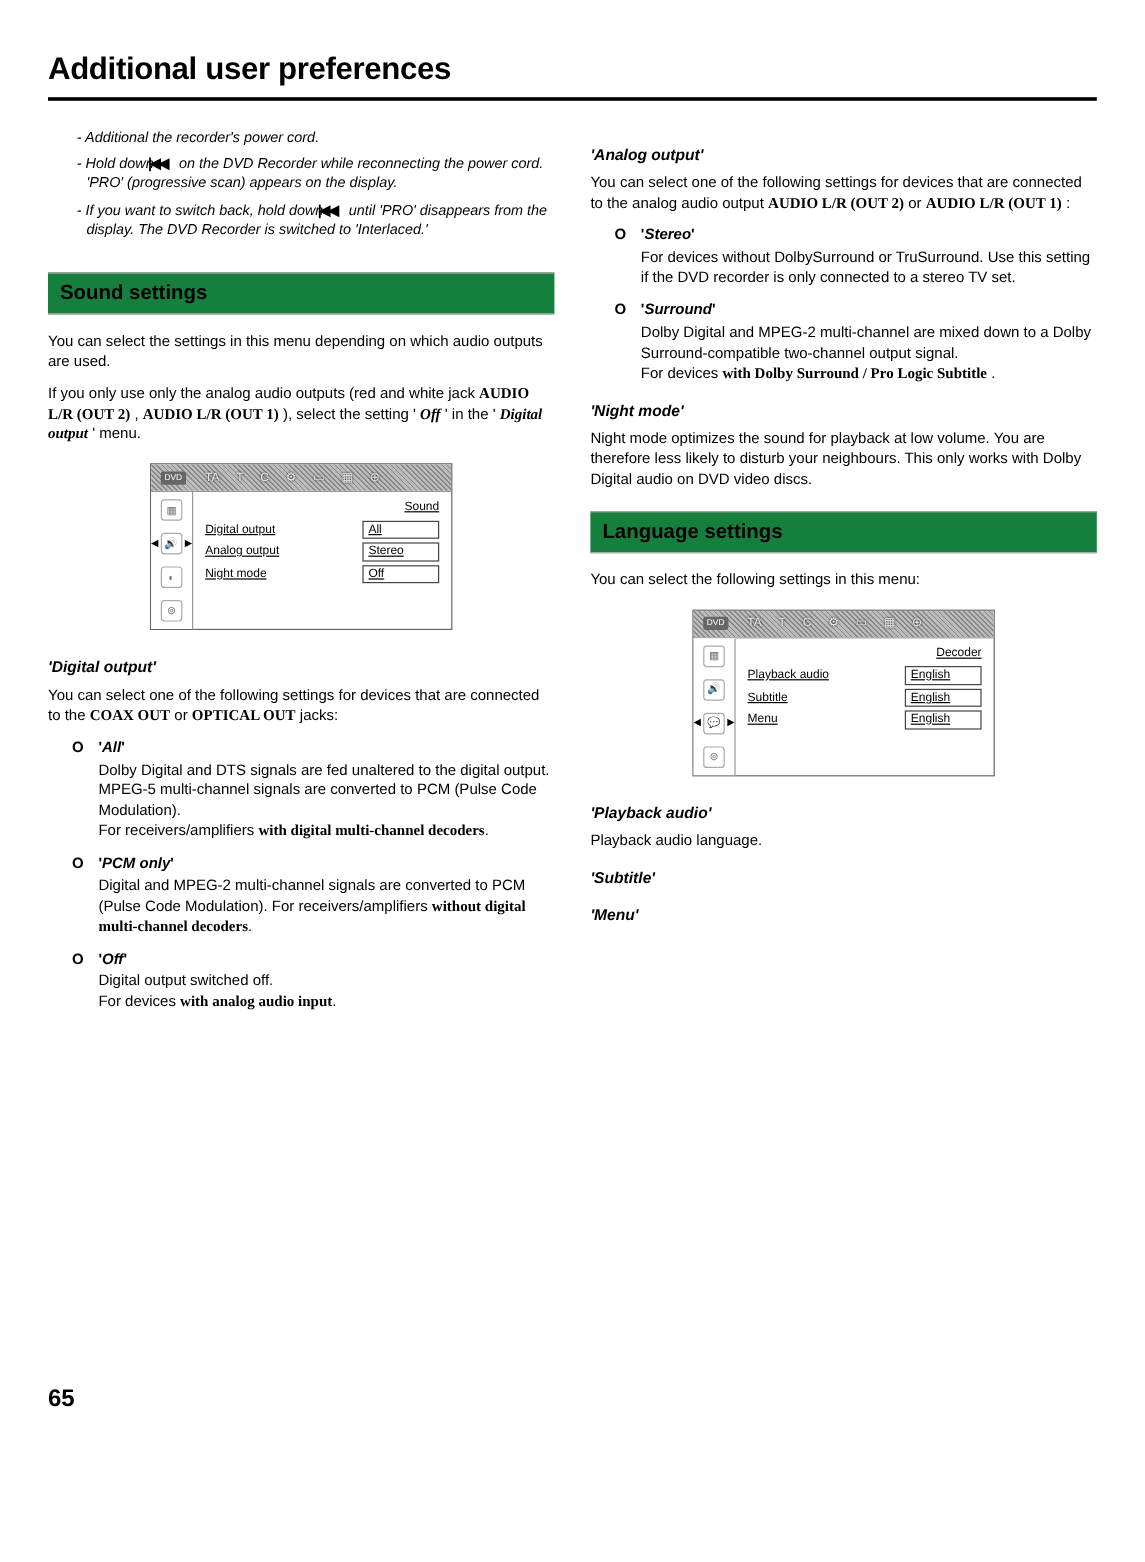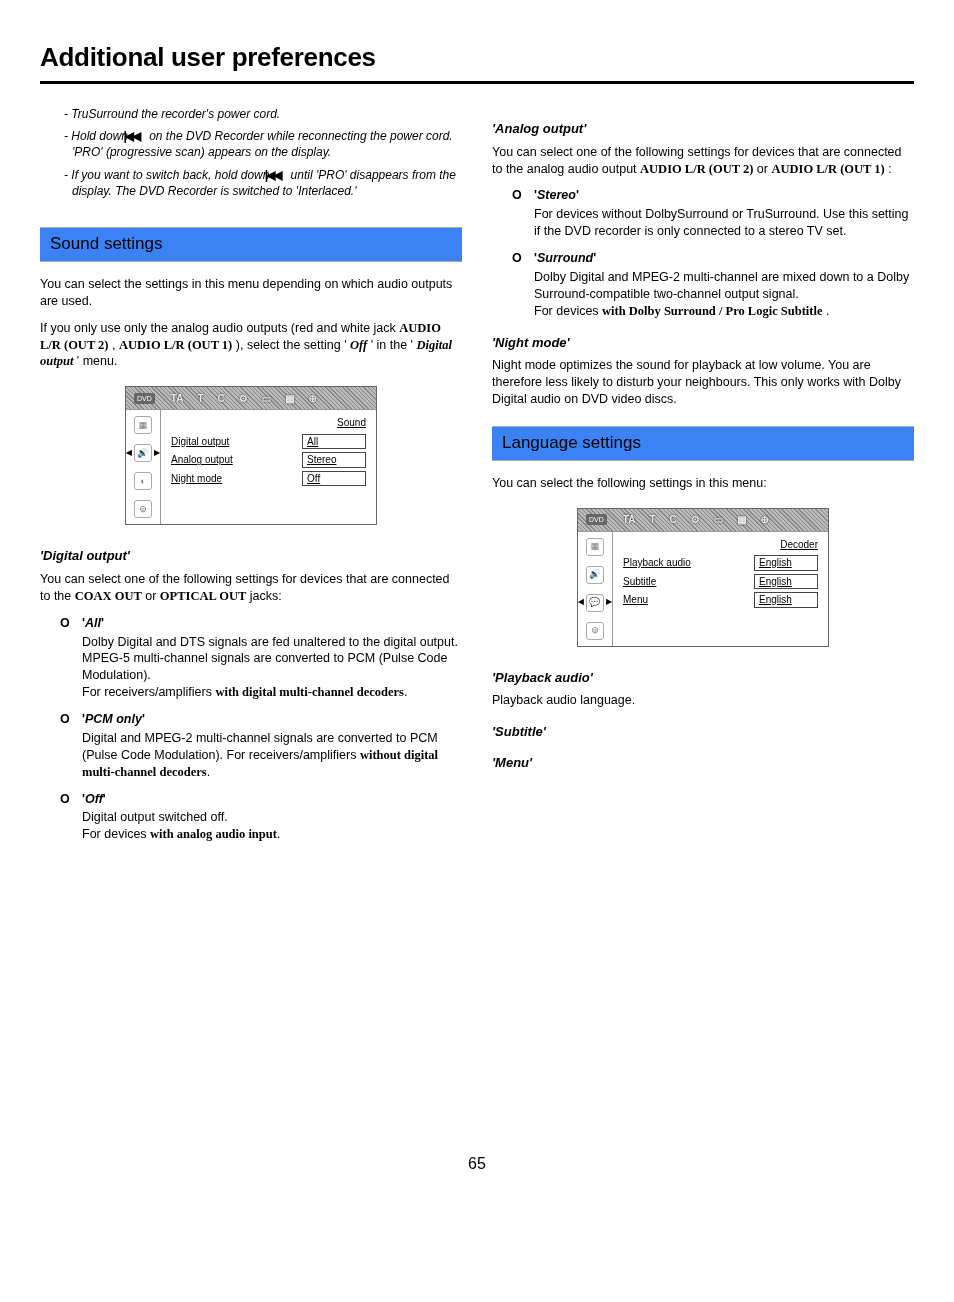--- a/index.html
+++ b/index.html
@@ -34,25 +34,25 @@
     margin: 0 0 28px 24px;
     font-style: italic;
     font-size: 12px;
   }
   .intro-list p {
     margin: 0 0 6px 0;
     text-indent: -8px;
     padding-left: 8px;
   }
   .section-head {
-    background: #3b82f6;
+    background: #15803d;
     border-top: 1px solid #aaa;
     border-bottom: 1px solid #aaa;
     font-size: 17px;
-    font-weight: normal;
+    font-weight: bold;
     padding: 5px 10px;
     margin: 0 0 14px 0;
   }
   p { margin: 0 0 10px 0; }
   .sub-head {
     font-weight: bold;
     font-style: italic;
     margin: 14px 0 6px 0;
     font-size: 13px;
   }
@@ -93,21 +93,21 @@
     height: 22px;
     display: flex;
     align-items: center;
     gap: 14px;
     padding: 0 8px;
     color: #eee;
     position: relative;
   }
   .menu-topbar .tab-letter {
     font-size: 10px;
-    font-weight: bold;
+    font-weight: normal;
     text-shadow: 0 0 2px #000;
   }
   .menu-topbar .dvd-logo {
     background:#666;
     color:#fff;
     font-size:7px;
     padding:1px 3px;
     border-radius:2px;
     margin-right:2px;
   }
@@ -160,38 +160,37 @@
     text-align:left;
     background:#fff;
   }
   .rewind-icon {
     display:inline-block;
     font-style:normal;
     letter-spacing:-2px;
     font-weight:bold;
   }
   .page-num {
-    font-size:16px;
-    font-weight:normal;
+    font-size:20px;
+    font-weight:bold;
     margin-top:300px;
-    text-align:center;
   }
 </style>
 </head>
 <body>
 
 <h1 class="page-title">Additional user preferences</h1>
 <hr class="title-rule">
 
 <div class="columns">
 
   <div class="col">
 
     <div class="intro-list">
-      <p>- TruSurround the recorder's power cord.</p>
+      <p>- Additional the recorder's power cord.</p>
       <p>
         <span>- Hold down </span>
         <span class="rewind-icon">|◀◀</span>
         <span> on the DVD Recorder while reconnecting the power cord. 'PRO' (progressive scan) appears on the display.</span>
       </p>
       <p>
         <span>- If you want to switch back, hold down </span>
         <span class="rewind-icon">|◀◀</span>
         <span> until 'PRO' disappears from the display. The DVD Recorder is switched to 'Interlaced.'</span>
       </p>

